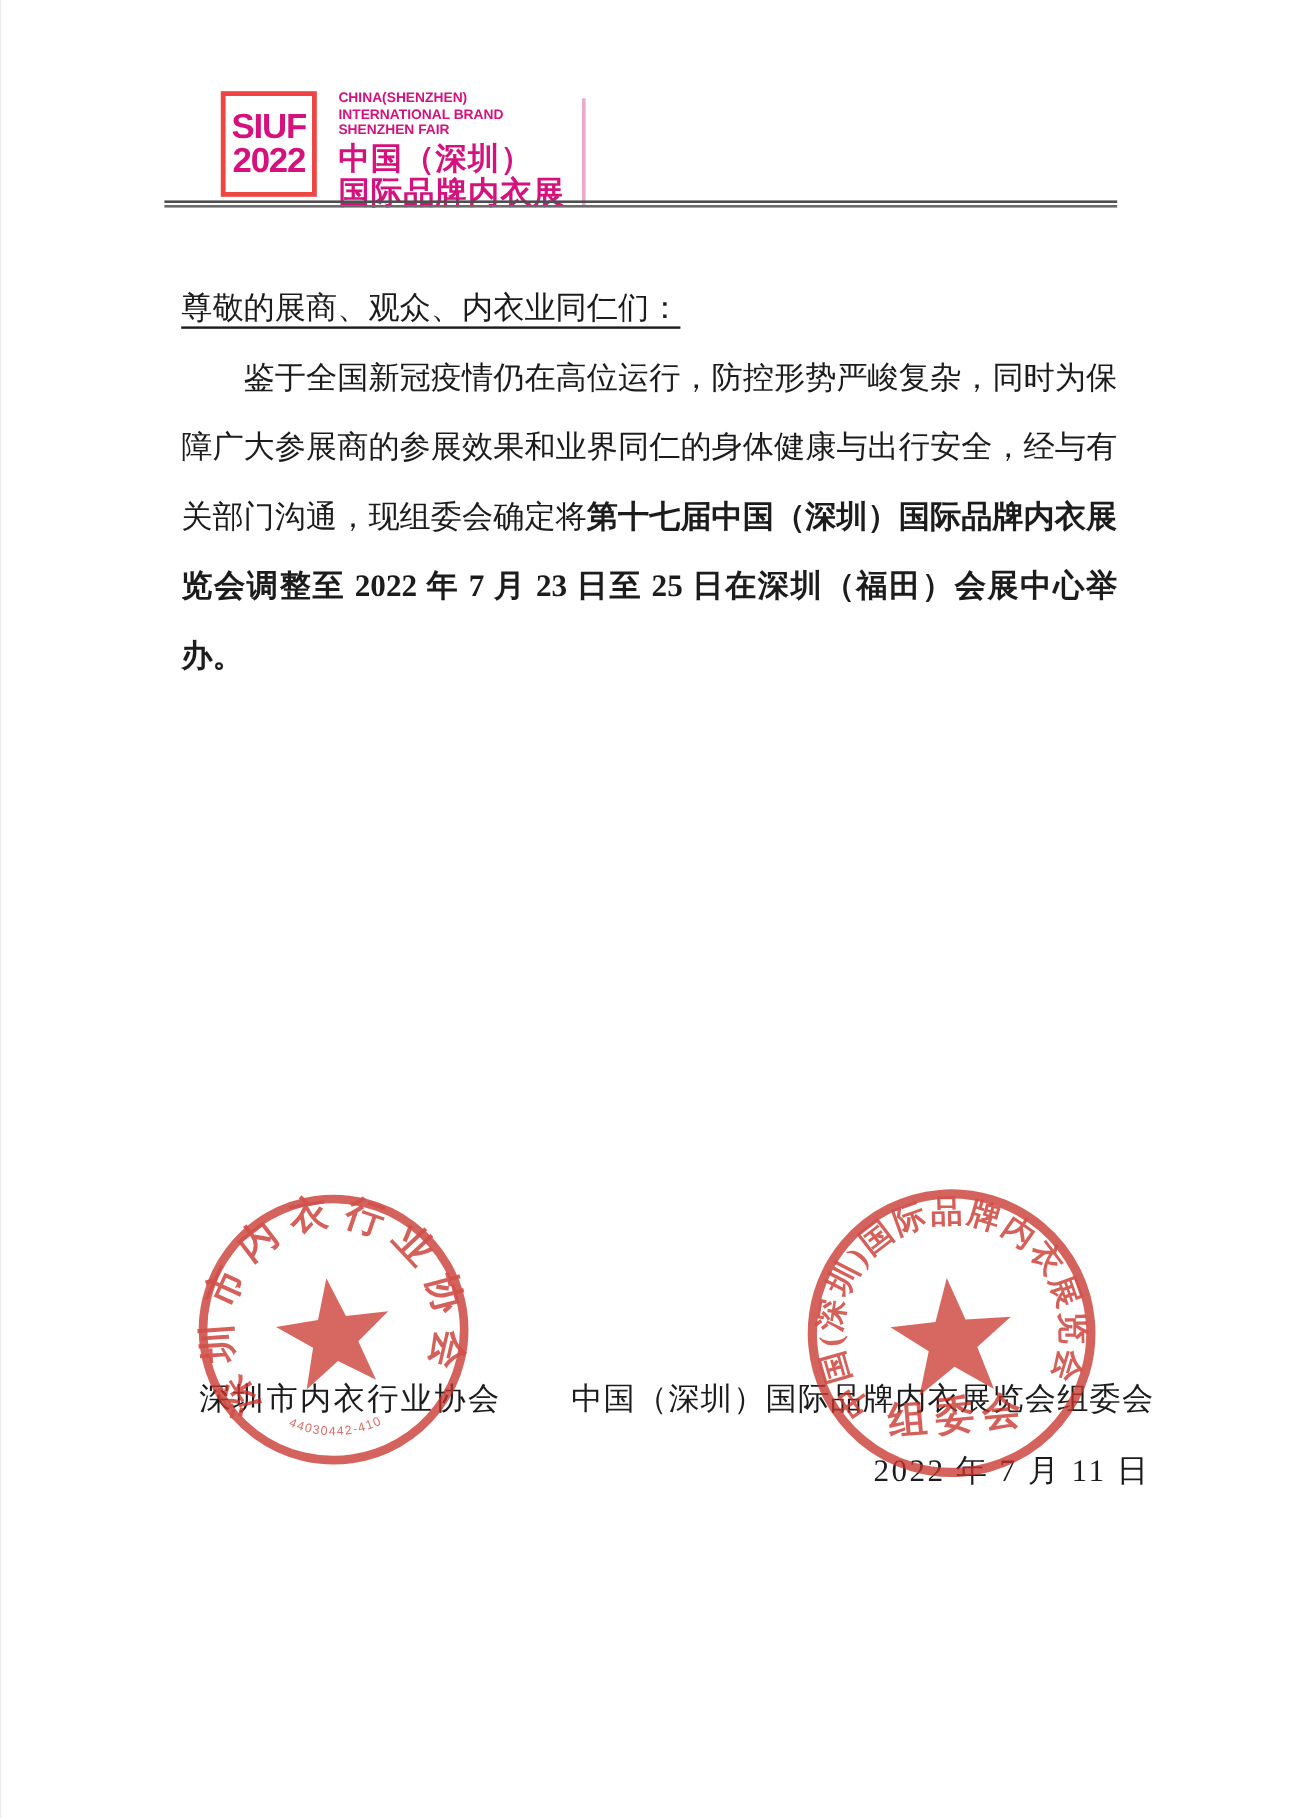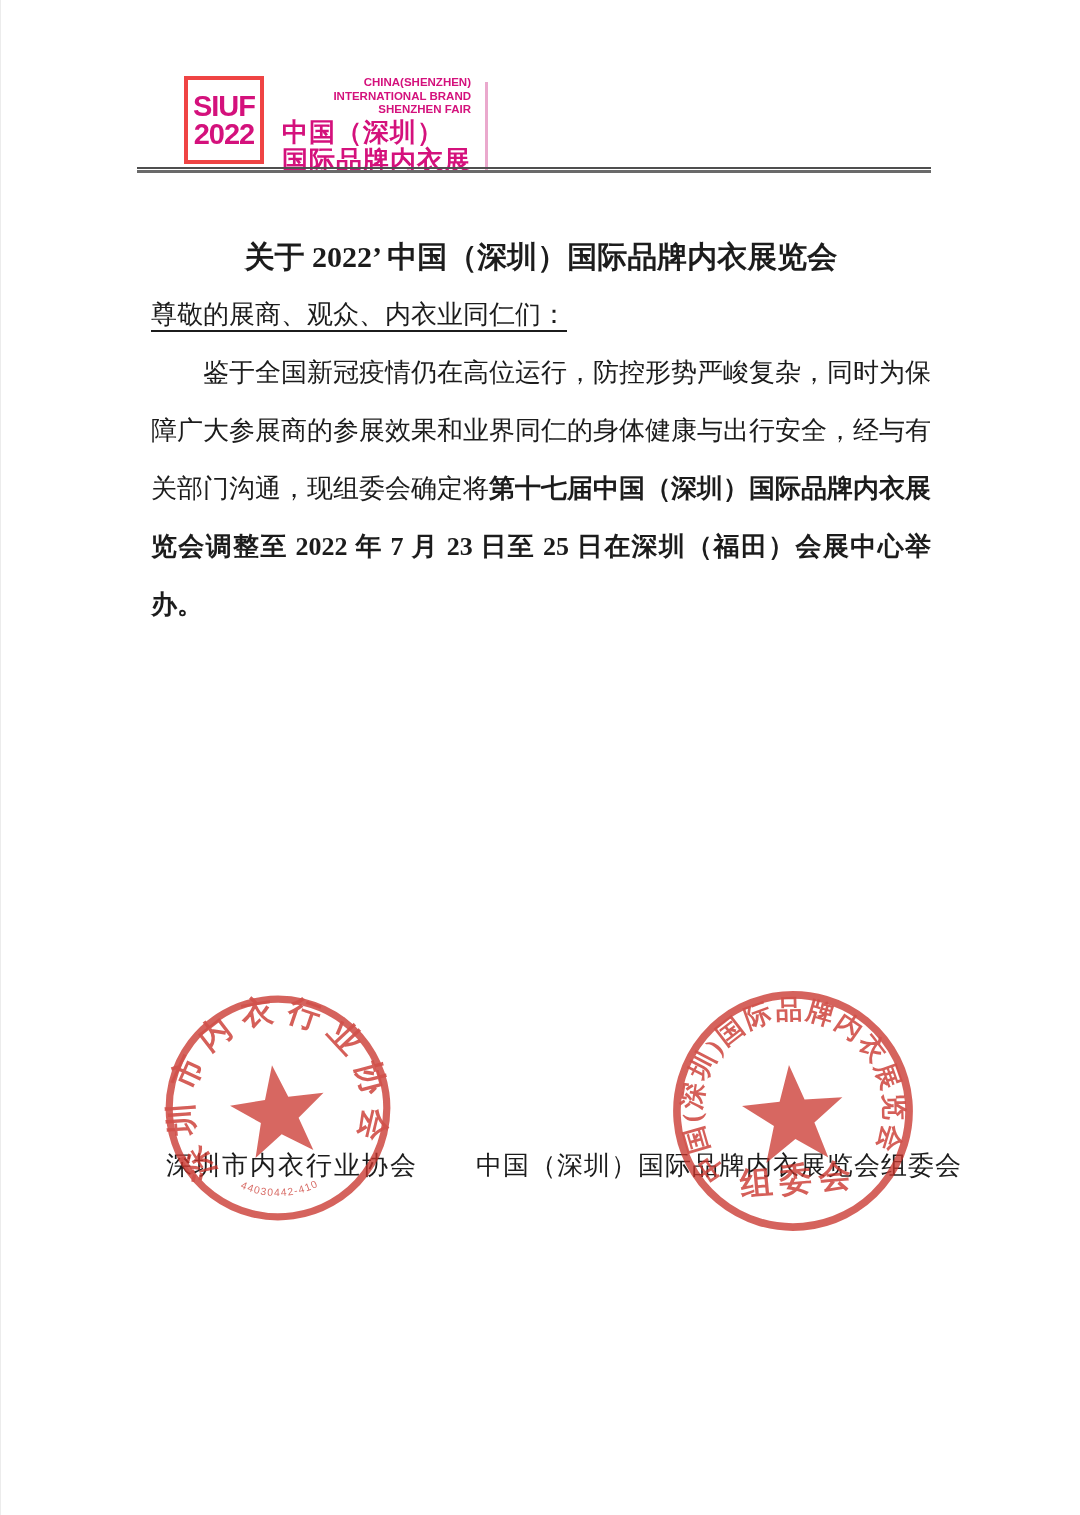--- a/index.html
+++ b/index.html
@@ -10,21 +10,21 @@
   }
   
   .logo{position:absolute;top:76px;left:183px;display:flex;align-items:flex-start;}
   .siuf-badge{
     border:4px solid #ef4444;color:#d4117c;width:66px;height:76px;padding:2px 3px;
     display:flex;flex-direction:column;justify-content:center;align-items:center;
     font-family:"Liberation Sans",sans-serif;font-weight:bold;font-size:29px;line-height:.98;
     letter-spacing:-1px;
   }
   .logo-mid{margin-left:18px;color:#d4117c;font-family:"Liberation Sans",sans-serif;}
-  .logo-mid .en{font-size:11.5px;font-weight:bold;line-height:1.18;text-align:right;}
+  .logo-mid .en{font-size:11.5px;font-weight:bold;line-height:1.18;}
   .logo-mid .cn1{font-size:26px;font-weight:bold;line-height:1.1;margin-top:1px;letter-spacing:1px;}
   .logo-mid .cn2{font-size:26px;font-weight:bold;line-height:1.15;letter-spacing:1px;}
   .logo-sep{width:3px;background:#eaa9cd;align-self:stretch;margin:6px 12px 4px 14px;}
   .logo-right{font-family:"Liberation Sans",sans-serif;}
   .logo-right .en{font-size:17px;font-weight:bold;line-height:1.2;color:#d4117c;}
   .logo-right .cn{font-size:24px;font-weight:bold;margin-top:7px;letter-spacing:2px;color:#d63031;}
   .rule{
     position:absolute;top:167px;left:136px;width:794px;height:6px;
     background:linear-gradient(to bottom,#4f4f4f 0 2px,transparent 2px 3.5px,#6a6a6a 3.5px 5.5px);
   }
@@ -59,21 +59,20 @@
       <div class="en">SHENZHEN FAIR</div>
       <div class="cn1">中国（深圳）</div>
       <div class="cn2">国际品牌内衣展</div>
     </div>
     <div class="logo-sep"></div>
   </div>
 
   <div class="rule"></div>
 
   <div class="doc">
-    <h1 class="title-line">关于 2022’ 中国（深圳）国际品牌内衣展览会</h1>
     <p class="salutation">尊敬的展商、观众、内衣业同仁们：</p>
     <p class="para"><span>鉴于全国新冠疫情仍在高位运行，防控形势严峻复杂，同时为保障广大参展商的参展效果和业界同仁的身体健康与出行安全，经与有关部门沟通，现组委会确定将</span><b>第十七届中国（深圳）国际品牌内衣展览会调整至 2022 年 7 月 23 日至 25 日在深圳（福田）会展中心举办。</b></p>
   </div>
 
   <svg class="seal seal-left" viewBox="0 0 300 300">
     <defs>
       <path id="arcTopL" d="M 65,216 A 108,108 0 1 1 235,216" fill="none"></path>
       <path id="arcBotL" d="M 86,240 A 112,112 0 0 0 214,240" fill="none"></path>
     </defs>
     <circle cx="150" cy="150" r="136" fill="none" stroke="#c9342c" stroke-width="9" opacity="0.9"></circle>
@@ -93,14 +92,15 @@
     <circle cx="150" cy="150" r="136" fill="none" stroke="#c9342c" stroke-width="9" opacity="0.9"></circle>
     <polygon fill="#c9342c" opacity="0.88" points="150,96 164.7,137.8 209,139 173.8,165.7 186.5,208 150,183 113.5,208 126.2,165.7 91,139 135.3,137.8"></polygon>
     <text font-size="31" fill="#c9342c" letter-spacing="3" font-weight="bold" opacity="0.92" font-family="Liberation Serif, DejaVu Serif, serif">
       <textPath href="#arcTopR" startOffset="0">中国(深圳)国际品牌内衣展览会</textPath>
     </text>
     <text x="150" y="243" text-anchor="middle" font-size="38" font-weight="bold" fill="#c9342c" letter-spacing="8" opacity="0.92" font-family="Liberation Serif, DejaVu Serif, serif">组委会</text>
   </svg>
 
   <div class="sig sig-left">深圳市内衣行业协会</div>
   <div class="sig sig-right">中国（深圳）国际品牌内衣展览会组委会</div>
+  <div class="sig sig-date">2022 年 7 月 11 日</div>
 
 </div>
 
 </body></html>

